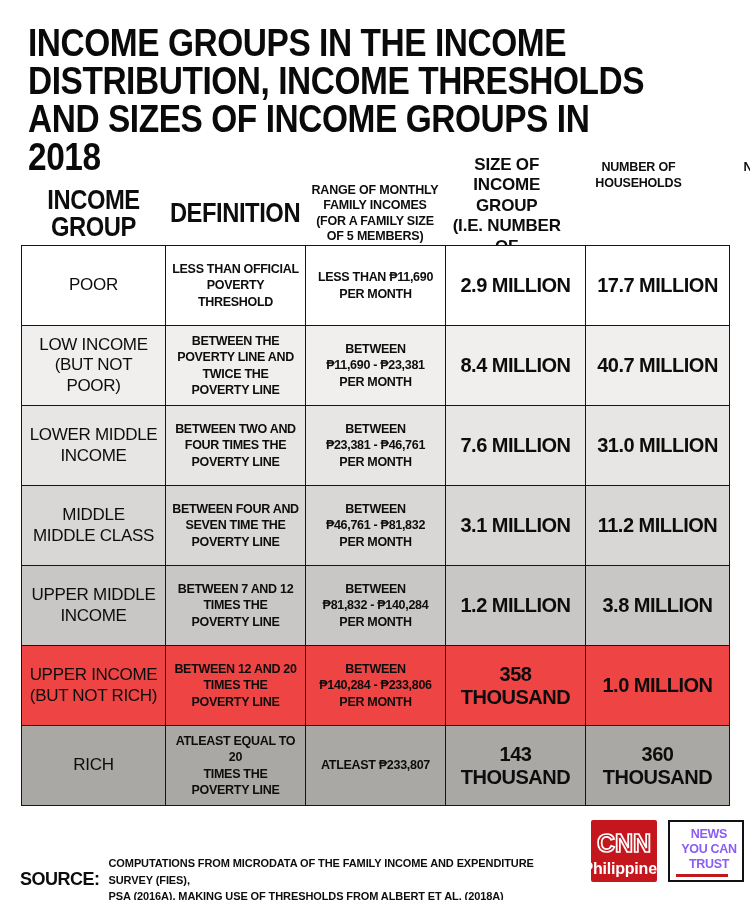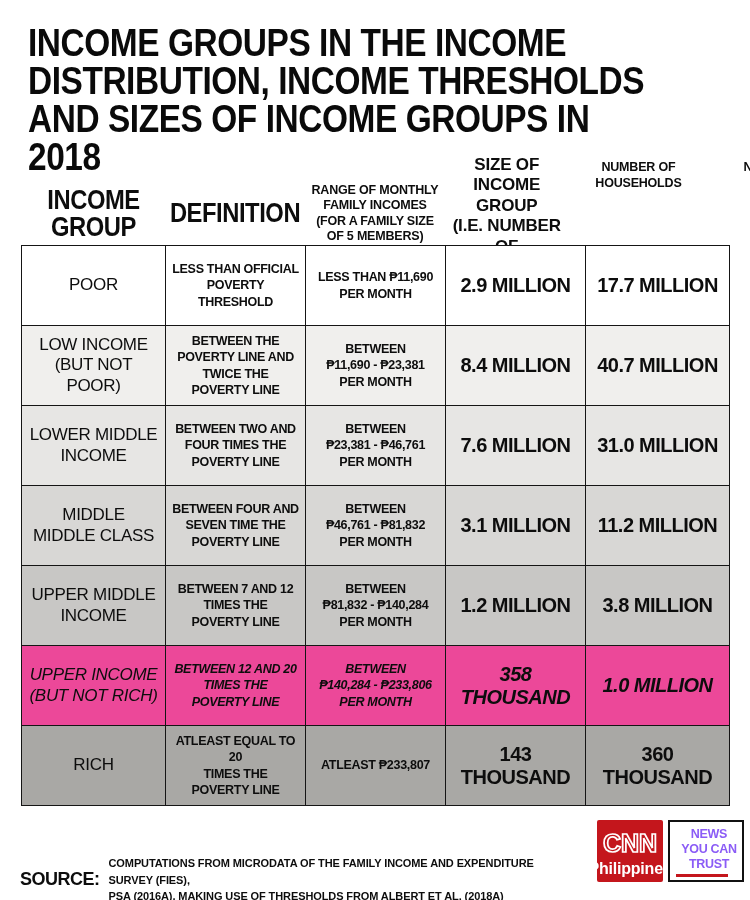--- a/index.html
+++ b/index.html
@@ -67,21 +67,21 @@
     position: absolute; left: 20px; top: 855px; width: 560px;
     display: flex; align-items: center; gap: 9px;
   }
   .source-label { font-size: 18px; font-weight: bold; letter-spacing: -0.5px; }
   .source-text {
     font-size: 11px; line-height: 1.5; font-weight: bold;
     white-space: pre-line; letter-spacing: -0.1px;
   }
 
   
-  .logo-wrap { position: absolute; top: 820px; right: 6px; display: flex; gap: 5px; height: 62px; }
+  .logo-wrap { position: absolute; top: 820px; right: 6px; display: flex; gap: 11px; height: 62px; }
   .cnn-box {
     width: 66px; height: 62px; border-radius: 2px;
     display: flex; flex-direction: column; align-items: center; justify-content: flex-end;
     padding-bottom: 4px;
   }
   .cnn-mark { margin-bottom: 1px; }
   .cnn-region { color: #ffffff; font-size: 16px; font-weight: bold; letter-spacing: -0.2px; }
   .tagline-box {
     width: 76px; height: 62px; background: #ffffff;
     border: 2px solid #111; padding: 5px 0 0 6px;
@@ -187,21 +187,21 @@
 INCOME</td>
           <td class="cell definition">BETWEEN 7 AND 12
 TIMES THE
 POVERTY LINE</td>
           <td class="cell range">BETWEEN
 ₱81,832 - ₱140,284
 PER MONTH</td>
           <td class="cell households">1.2 MILLION</td>
           <td class="cell persons">3.8 MILLION</td>
         </tr>
-        <tr style="background: #ec4899; font-style: italic;">
+        <tr style="background: #ef4444;">
           <td class="cell group">UPPER INCOME
 (BUT NOT RICH)</td>
           <td class="cell definition">BETWEEN 12 AND 20
 TIMES THE
 POVERTY LINE</td>
           <td class="cell range">BETWEEN
 ₱140,284 - ₱233,806
 PER MONTH</td>
           <td class="cell households">358 THOUSAND</td>
           <td class="cell persons">1.0 MILLION</td>

